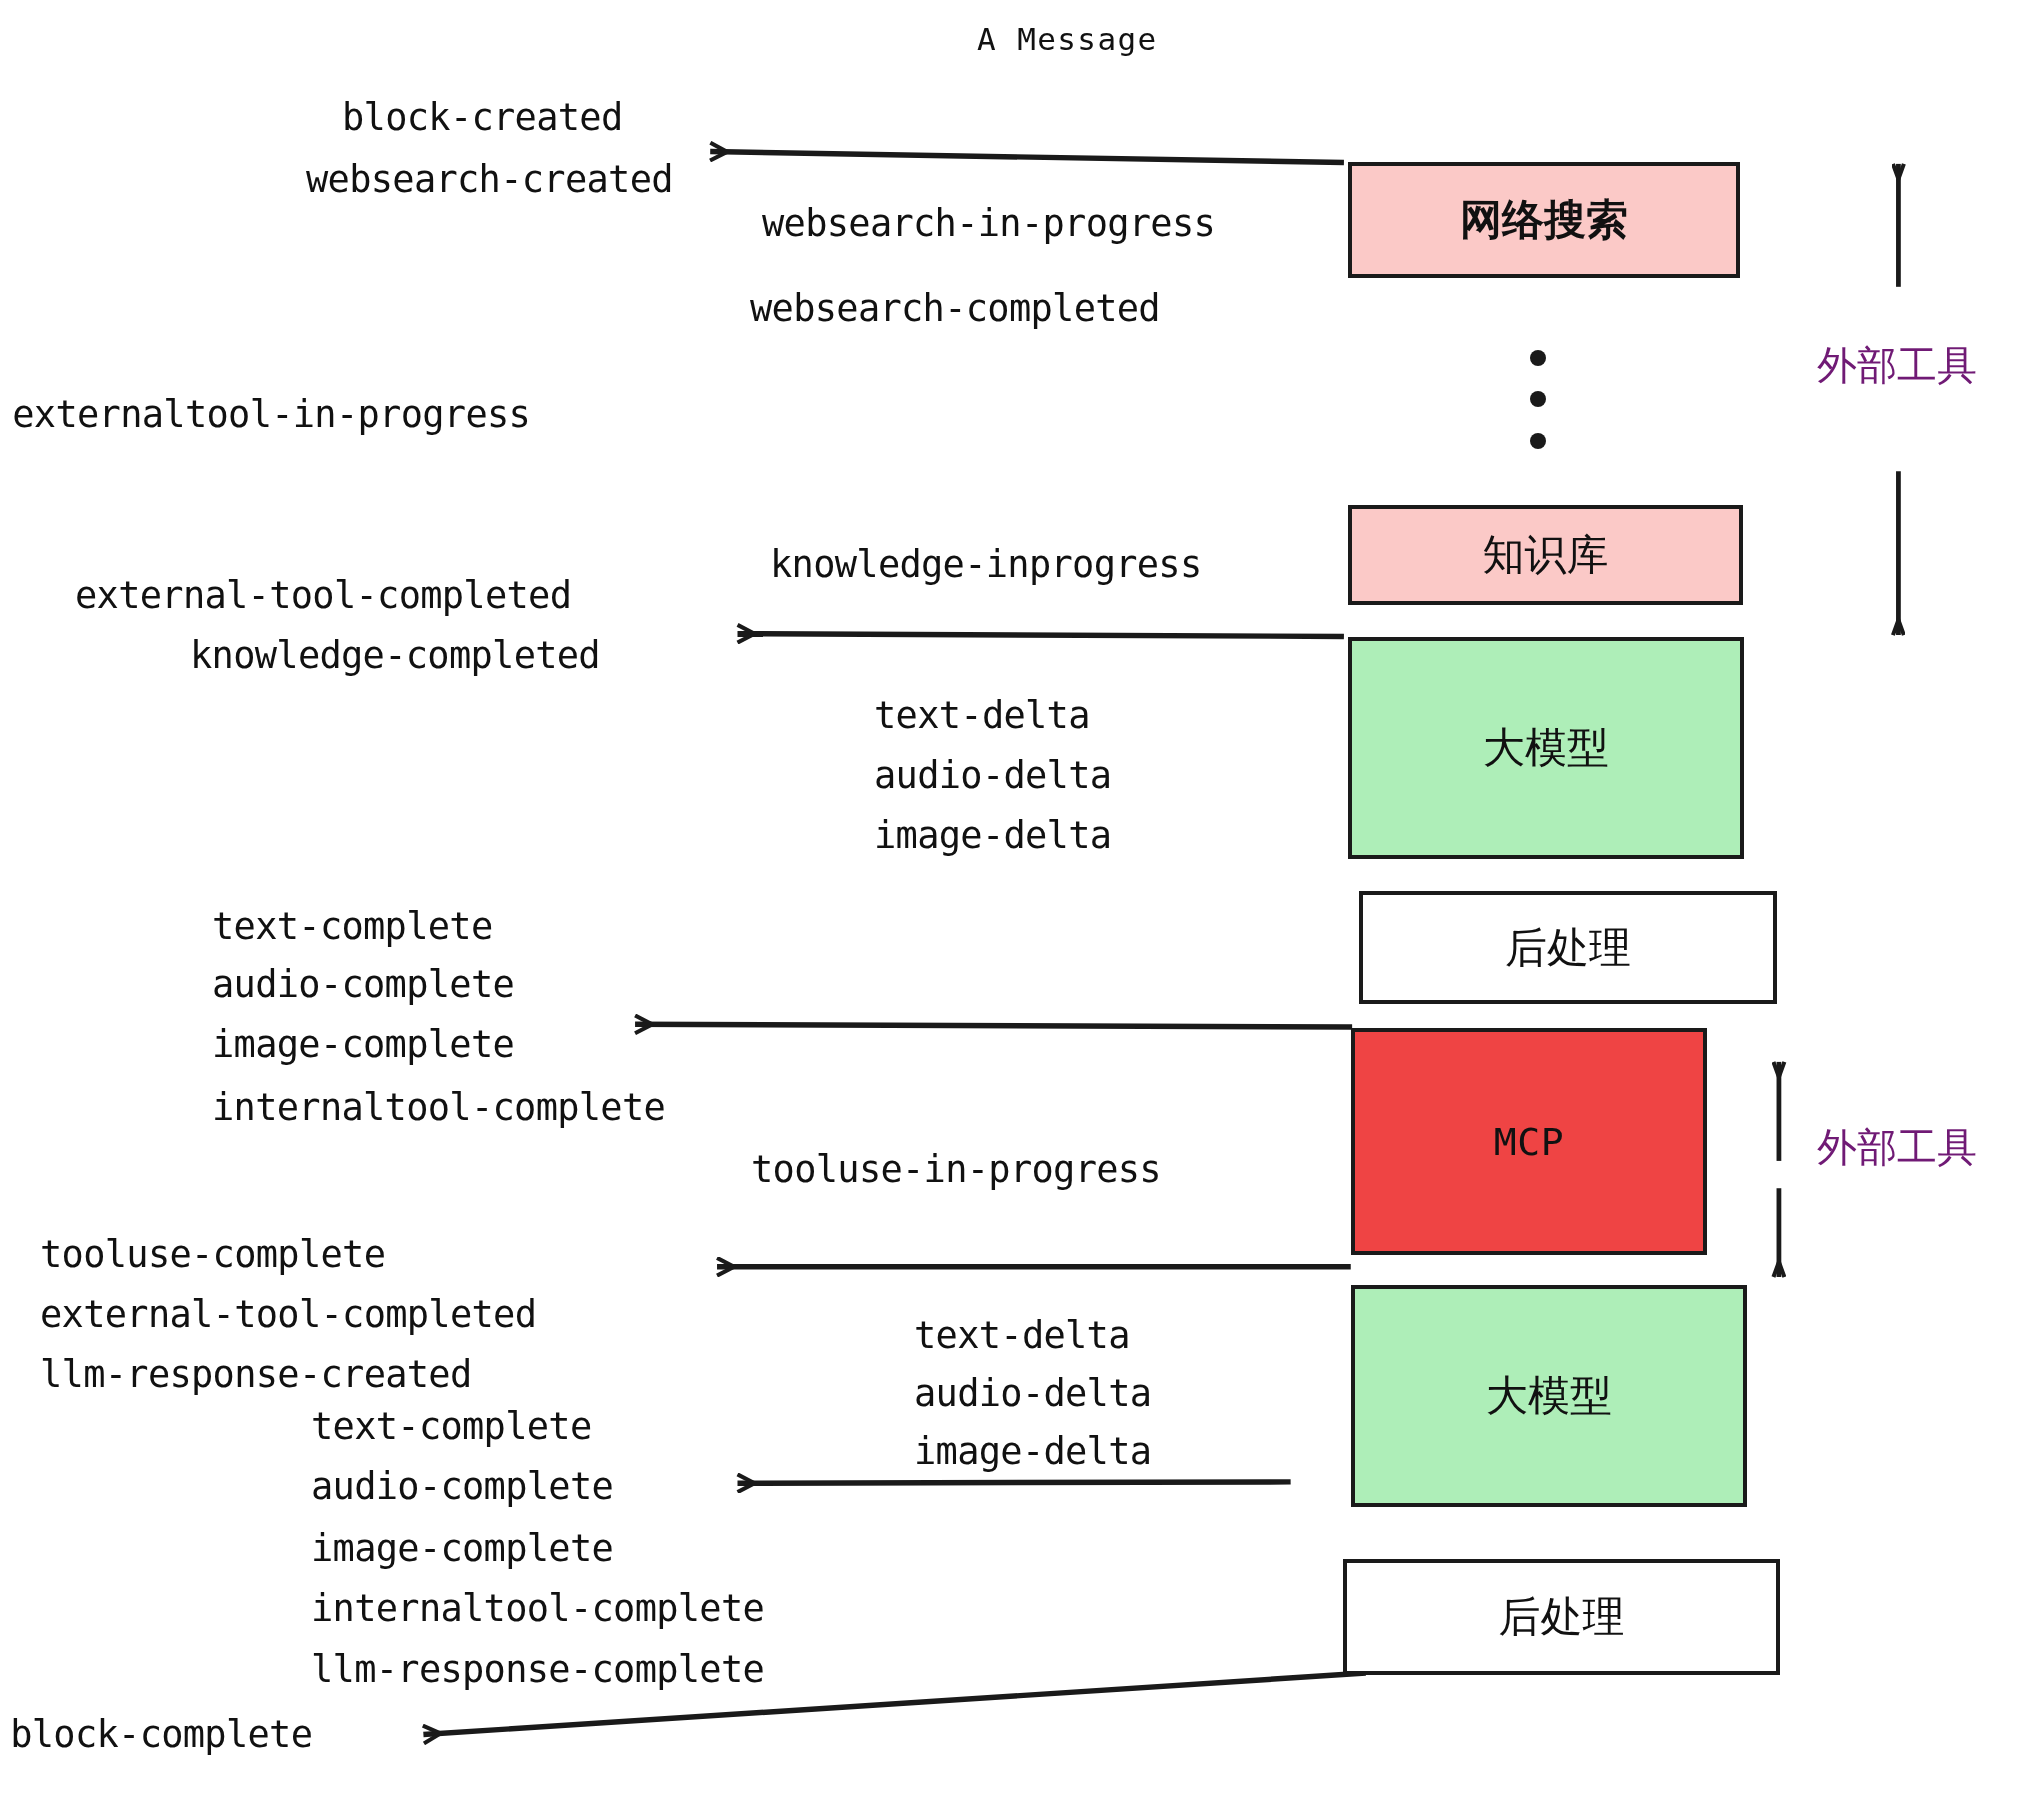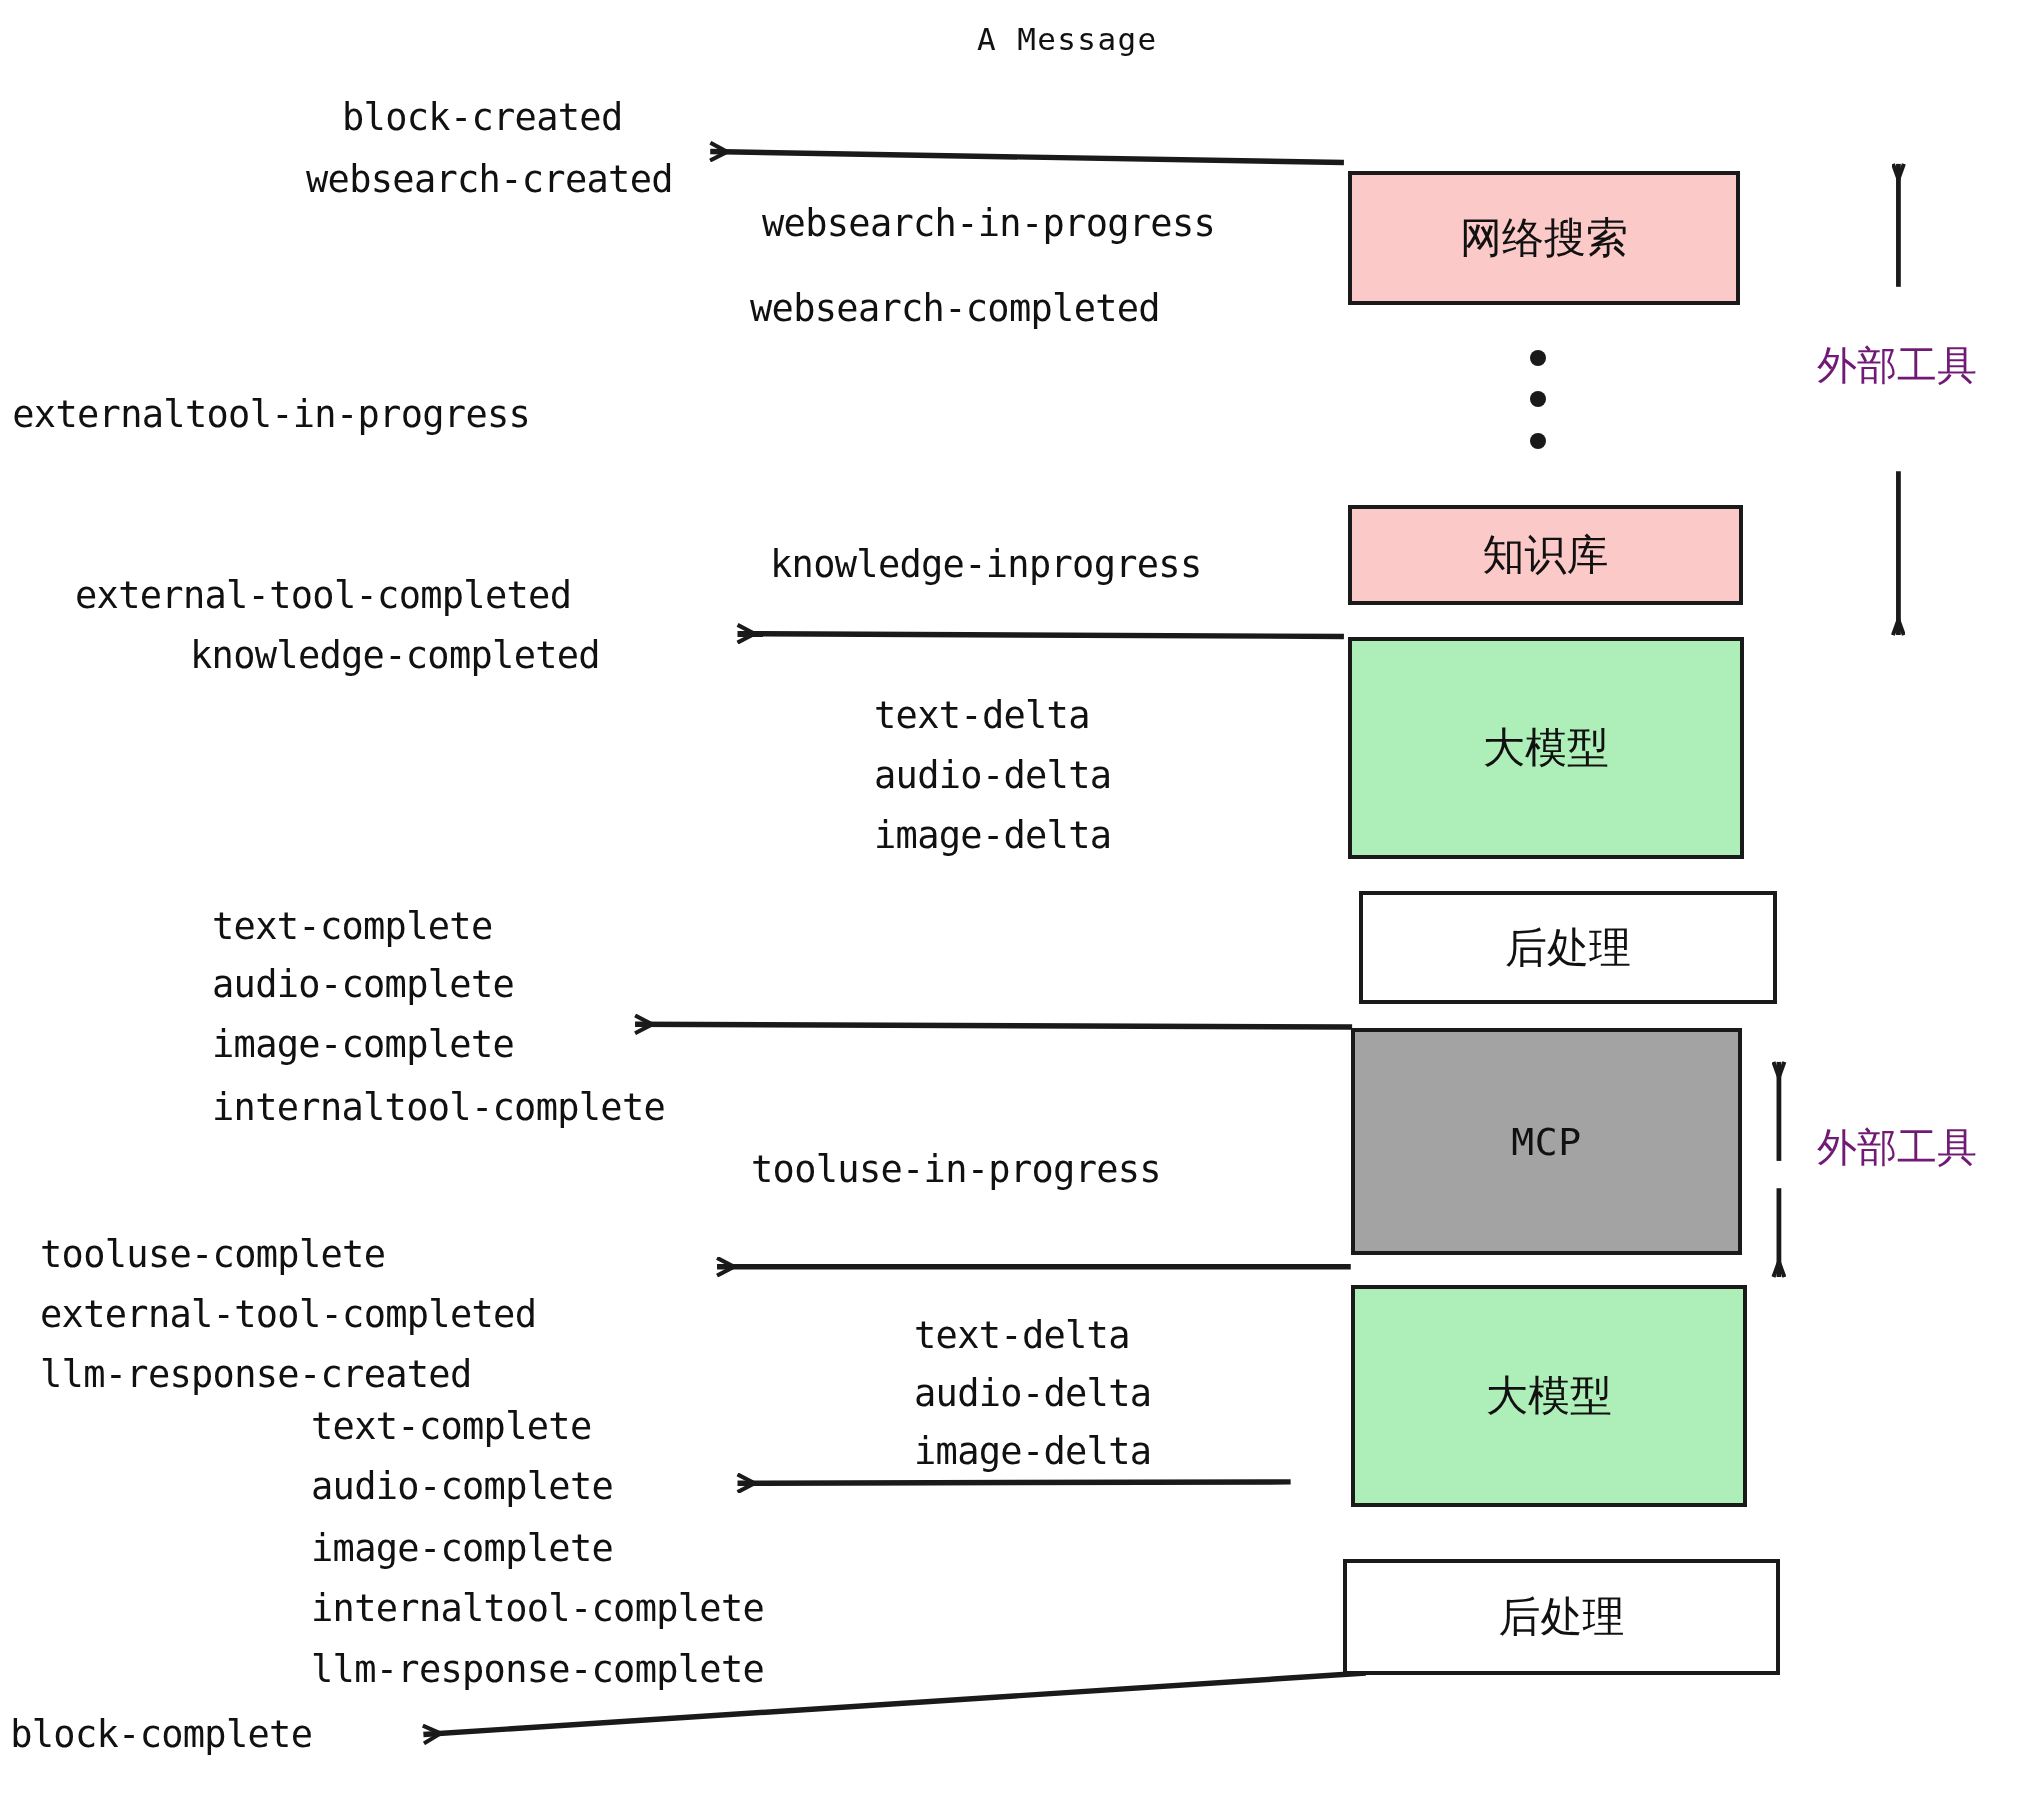--- a/index.html
+++ b/index.html
@@ -103,29 +103,29 @@
 
     <line x1="2780" y1="420" x2="2780" y2="240" stroke="#1a1a1a" stroke-width="7" marker-end="url(#up)"></line>
     <line x1="2780" y1="690" x2="2780" y2="930" stroke="#1a1a1a" stroke-width="7" marker-end="url(#up)"></line>
 
     <line x1="2605" y1="1700" x2="2605" y2="1555" stroke="#1a1a1a" stroke-width="7" marker-end="url(#up)"></line>
     <line x1="2605" y1="1740" x2="2605" y2="1870" stroke="#1a1a1a" stroke-width="7" marker-end="url(#up)"></line>
   </svg>
 
   <div class="title" style="left:977px; top:20.5px;">A Message</div>
 
-  <div class="box" style="left:1348px; top:171px; width:392px; height:134px; background:#FBC9C7;">网络搜索</div>
+  <div class="box" style="left:1348px; top:162px; width:392px; height:116px; background:#FBC9C7;font-weight:bold;">网络搜索</div>
 
   <div class="box" style="left:1348px; top:505px; width:395px; height:100px; background:#FBC9C7;">知识库</div>
 
   <div class="box" style="left:1348px; top:637px; width:396px; height:222px; background:#AEEEB8;">大模型</div>
 
   <div class="box" style="left:1359px; top:891px; width:418px; height:113px; background:#FFFFFF;">后处理</div>
 
-  <div class="box mono" style="left:1351px; top:1028px; width:391px; height:227px; background:#a3a3a3;">MCP</div>
+  <div class="box mono" style="left:1351px; top:1028px; width:356px; height:227px; background:#ef4444;">MCP</div>
 
   <div class="box" style="left:1351px; top:1285px; width:396px; height:222px; background:#AEEEB8;">大模型</div>
 
   <div class="box" style="left:1343px; top:1559px; width:437px; height:116px; background:#FFFFFF;">后处理</div>
 
   <div class="dot" style="left:1530px; top:350px;"></div>
   <div class="dot" style="left:1530px; top:391px;"></div>
   <div class="dot" style="left:1530px; top:433px;"></div>
 
   <div class="sidelabel" style="left:1817px; top:338px;">外部工具</div>

